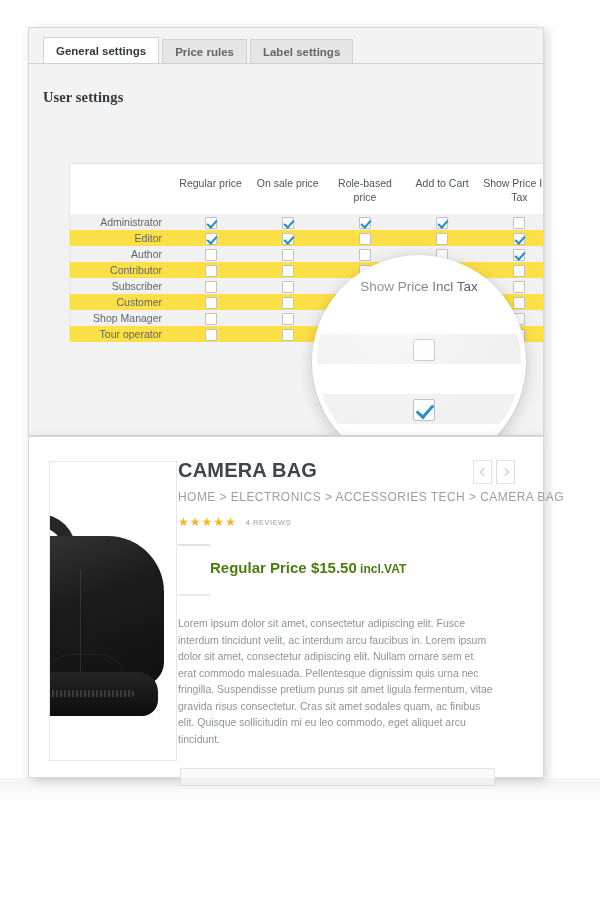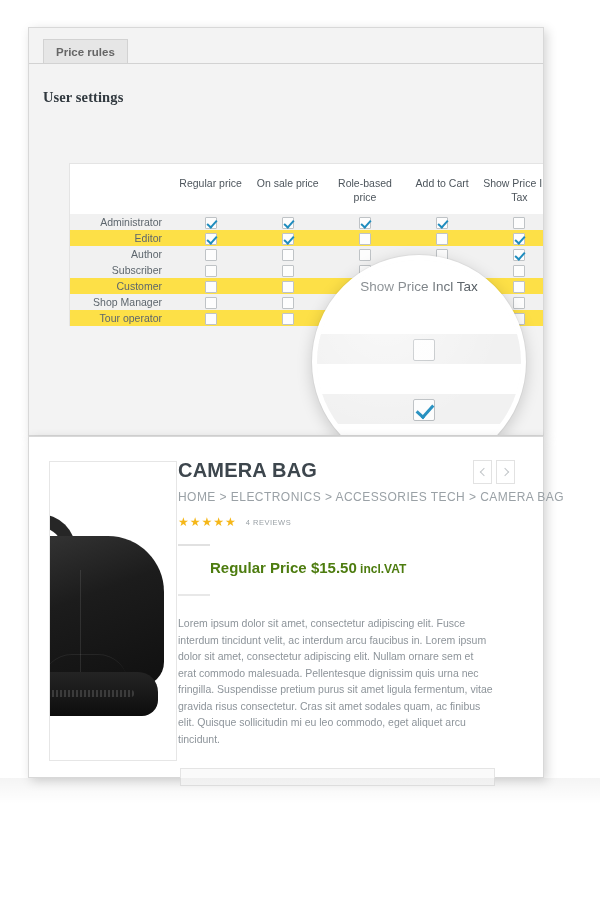--- a/index.html
+++ b/index.html
@@ -226,21 +226,23 @@
     pointer-events:none;
   }
 </style>
 </head>
 <body>
 
 <div id="stage">
 
   <div class="settings-panel">
     <div class="tabs">
+      <div class="tab active">General settings</div>
       <div class="tab">Price rules</div>
+      <div class="tab">Label settings</div>
     </div>
     <div class="tabs-rule"></div>
     <div class="panel-body"></div>
 
     <div class="section-title">User settings</div>
 
     <div class="user-table">
       <table class="utable">
         <thead>
           <tr>
@@ -270,20 +272,28 @@
               <td><span class="cb on"></span></td>
             </tr>
             <tr class="odd">
               <td class="rolename">Author</td>
               <td><span class="cb"></span></td>
               <td><span class="cb"></span></td>
               <td><span class="cb"></span></td>
               <td><span class="cb"></span></td>
               <td><span class="cb on"></span></td>
             </tr>
+            <tr class="even">
+              <td class="rolename">Contributor</td>
+              <td><span class="cb"></span></td>
+              <td><span class="cb"></span></td>
+              <td><span class="cb"></span></td>
+              <td><span class="cb"></span></td>
+              <td><span class="cb"></span></td>
+            </tr>
             <tr class="odd">
               <td class="rolename">Subscriber</td>
               <td><span class="cb"></span></td>
               <td><span class="cb"></span></td>
               <td><span class="cb"></span></td>
               <td><span class="cb"></span></td>
               <td><span class="cb"></span></td>
             </tr>
             <tr class="even">
               <td class="rolename">Customer</td>

